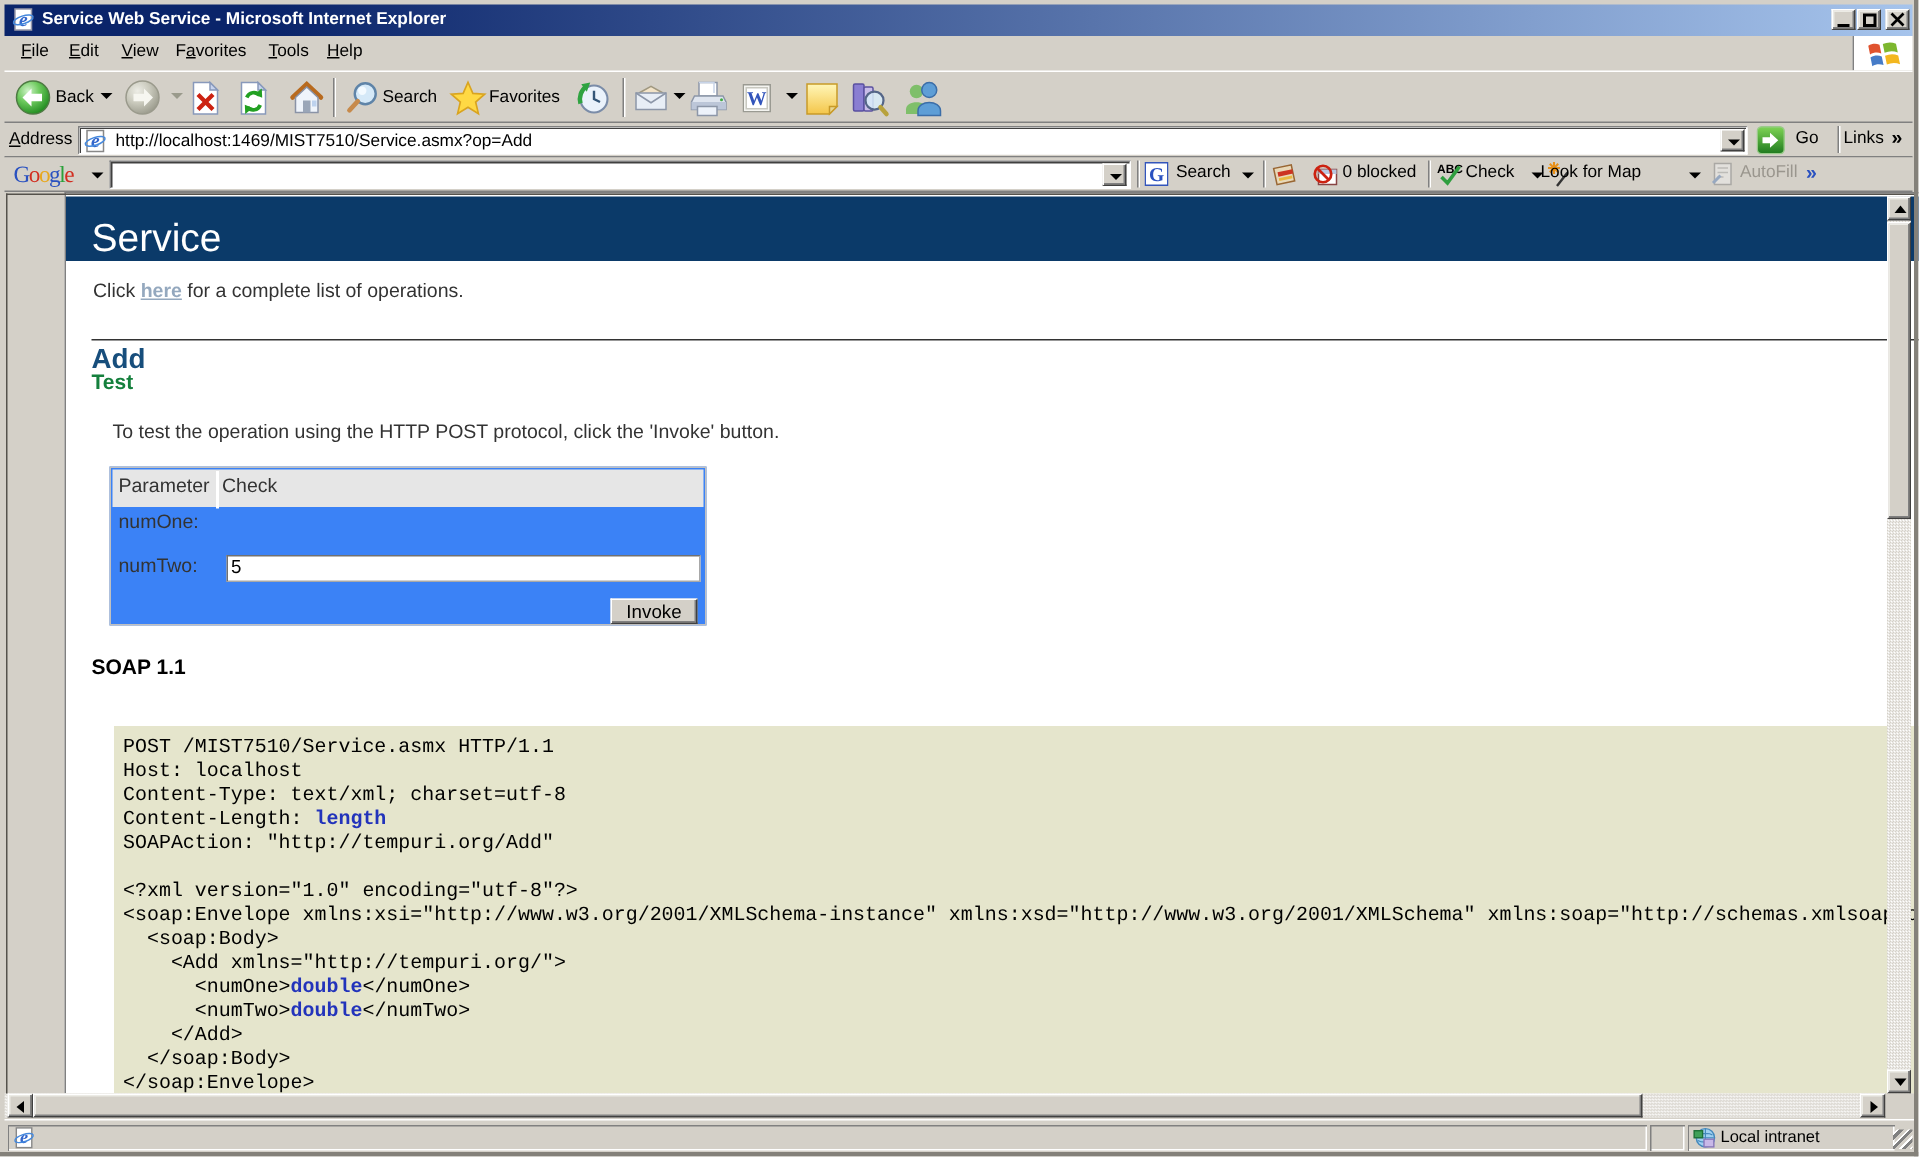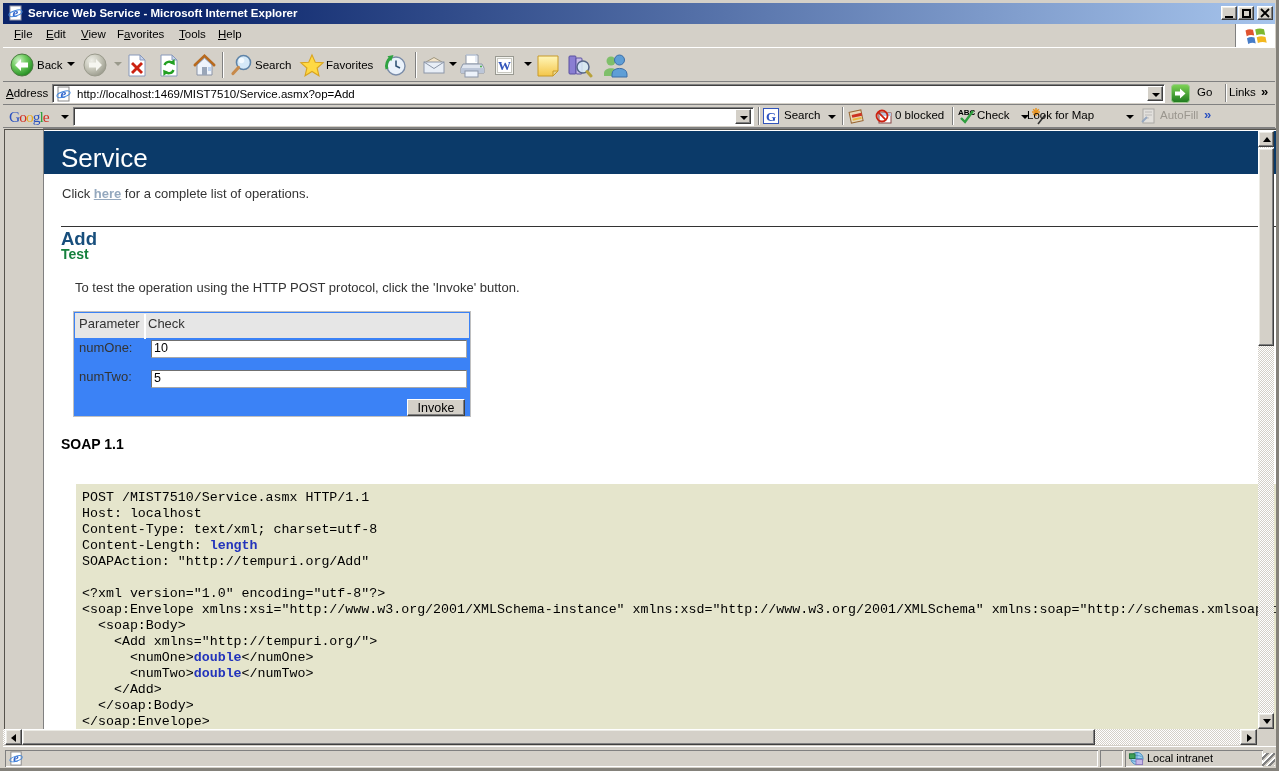--- a/index.html
+++ b/index.html
@@ -316,21 +316,20 @@
   <div class="h-add">Add</div>
   <div class="h-test">Test</div>
   <div style="position:absolute;left:31px;top:151px;">To test the operation using the HTTP POST protocol, click the 'Invoke' button.</div>
   <div id="ptable">
     <div class="thead">
         <span class="c1">Parameter</span>
         <span class="c2">Check</span>
         <div class="tdiv"></div>
       </div>
     <div style="position:absolute;left:5px;top:28px;">numOne:</div>
-    <div class="pinput" style="top:28px;">10</div>
     <div style="position:absolute;left:5px;top:57px;">numTwo:</div>
     <div class="pinput" style="top:58px;">5</div>
     <div id="invoke">Invoke</div>
   </div>
   <div class="h-soap">SOAP 1.1</div>
   <div id="codeblock">POST /MIST7510/Service.asmx HTTP/1.1
 Host: localhost
 Content-Type: text/xml; charset=utf-8
 Content-Length: <b>length</b>
 SOAPAction: "http://tempuri.org/Add"

